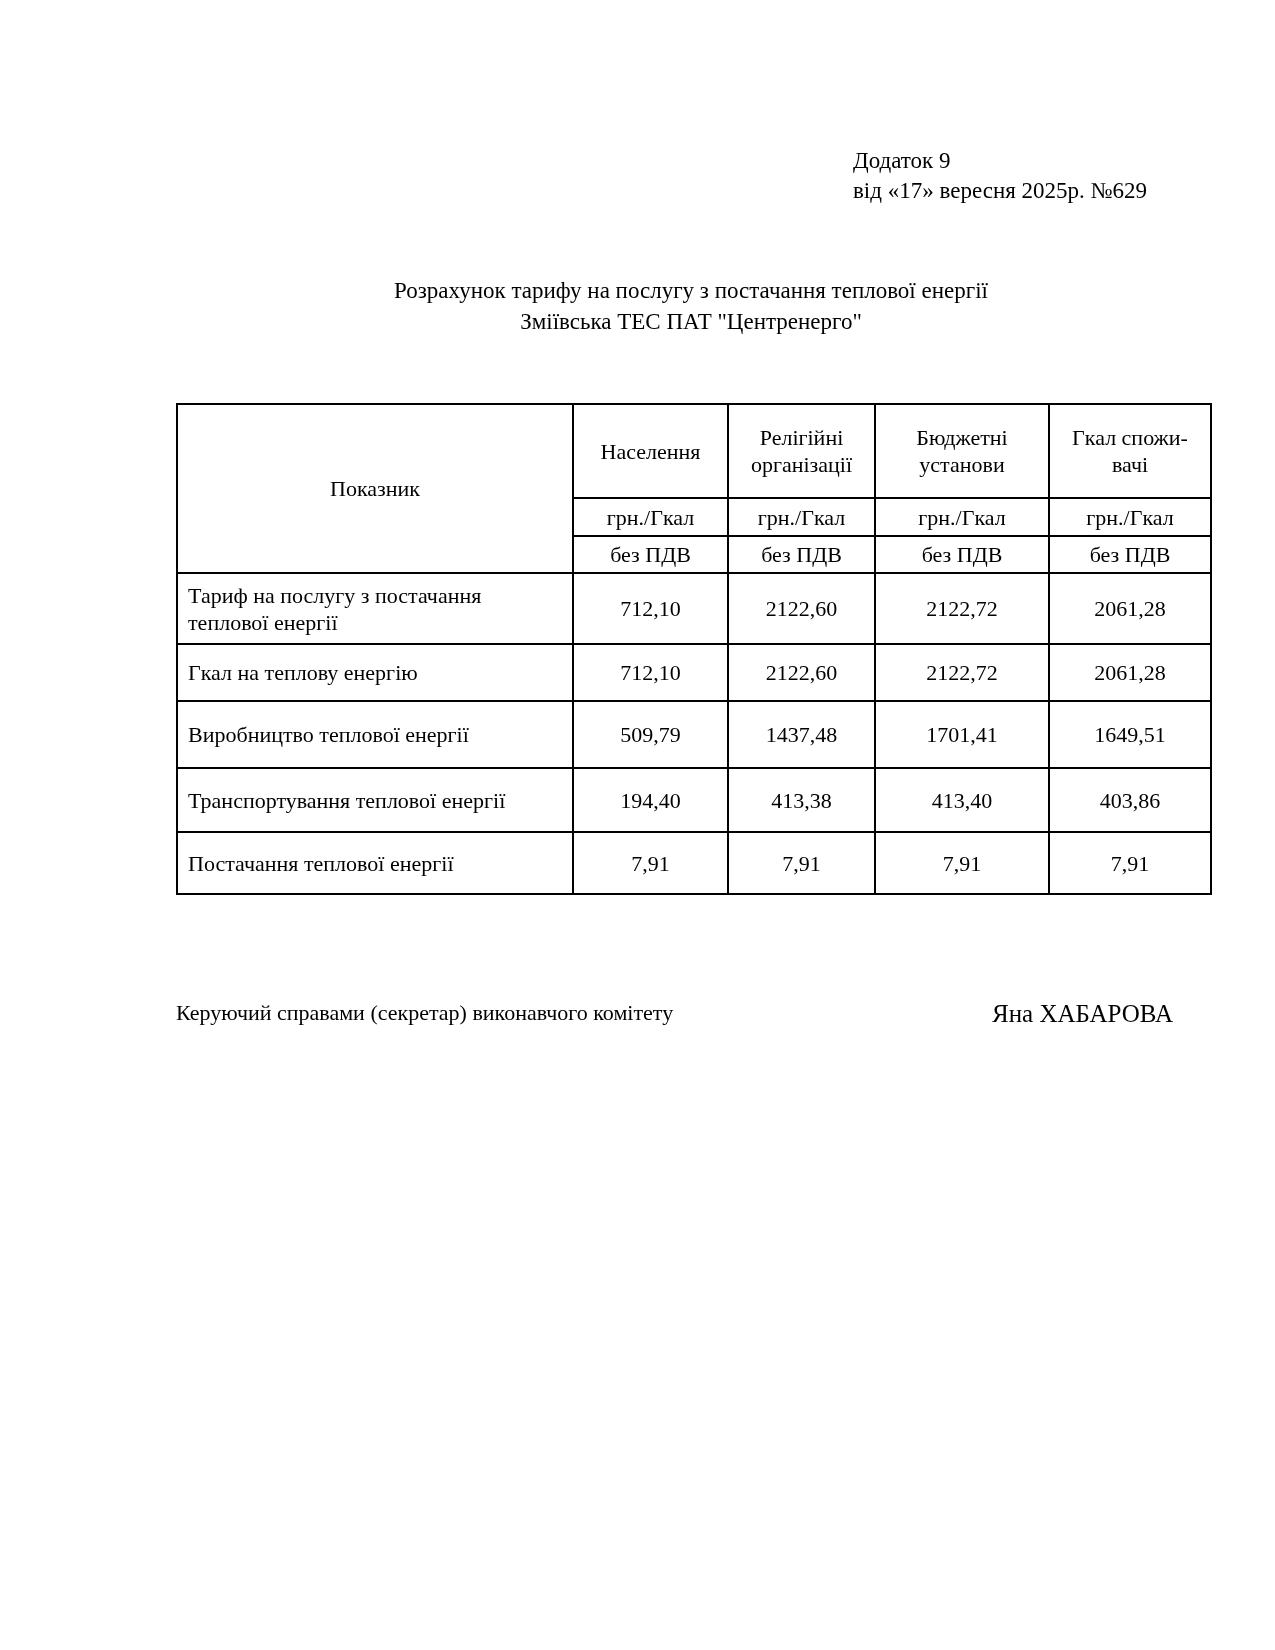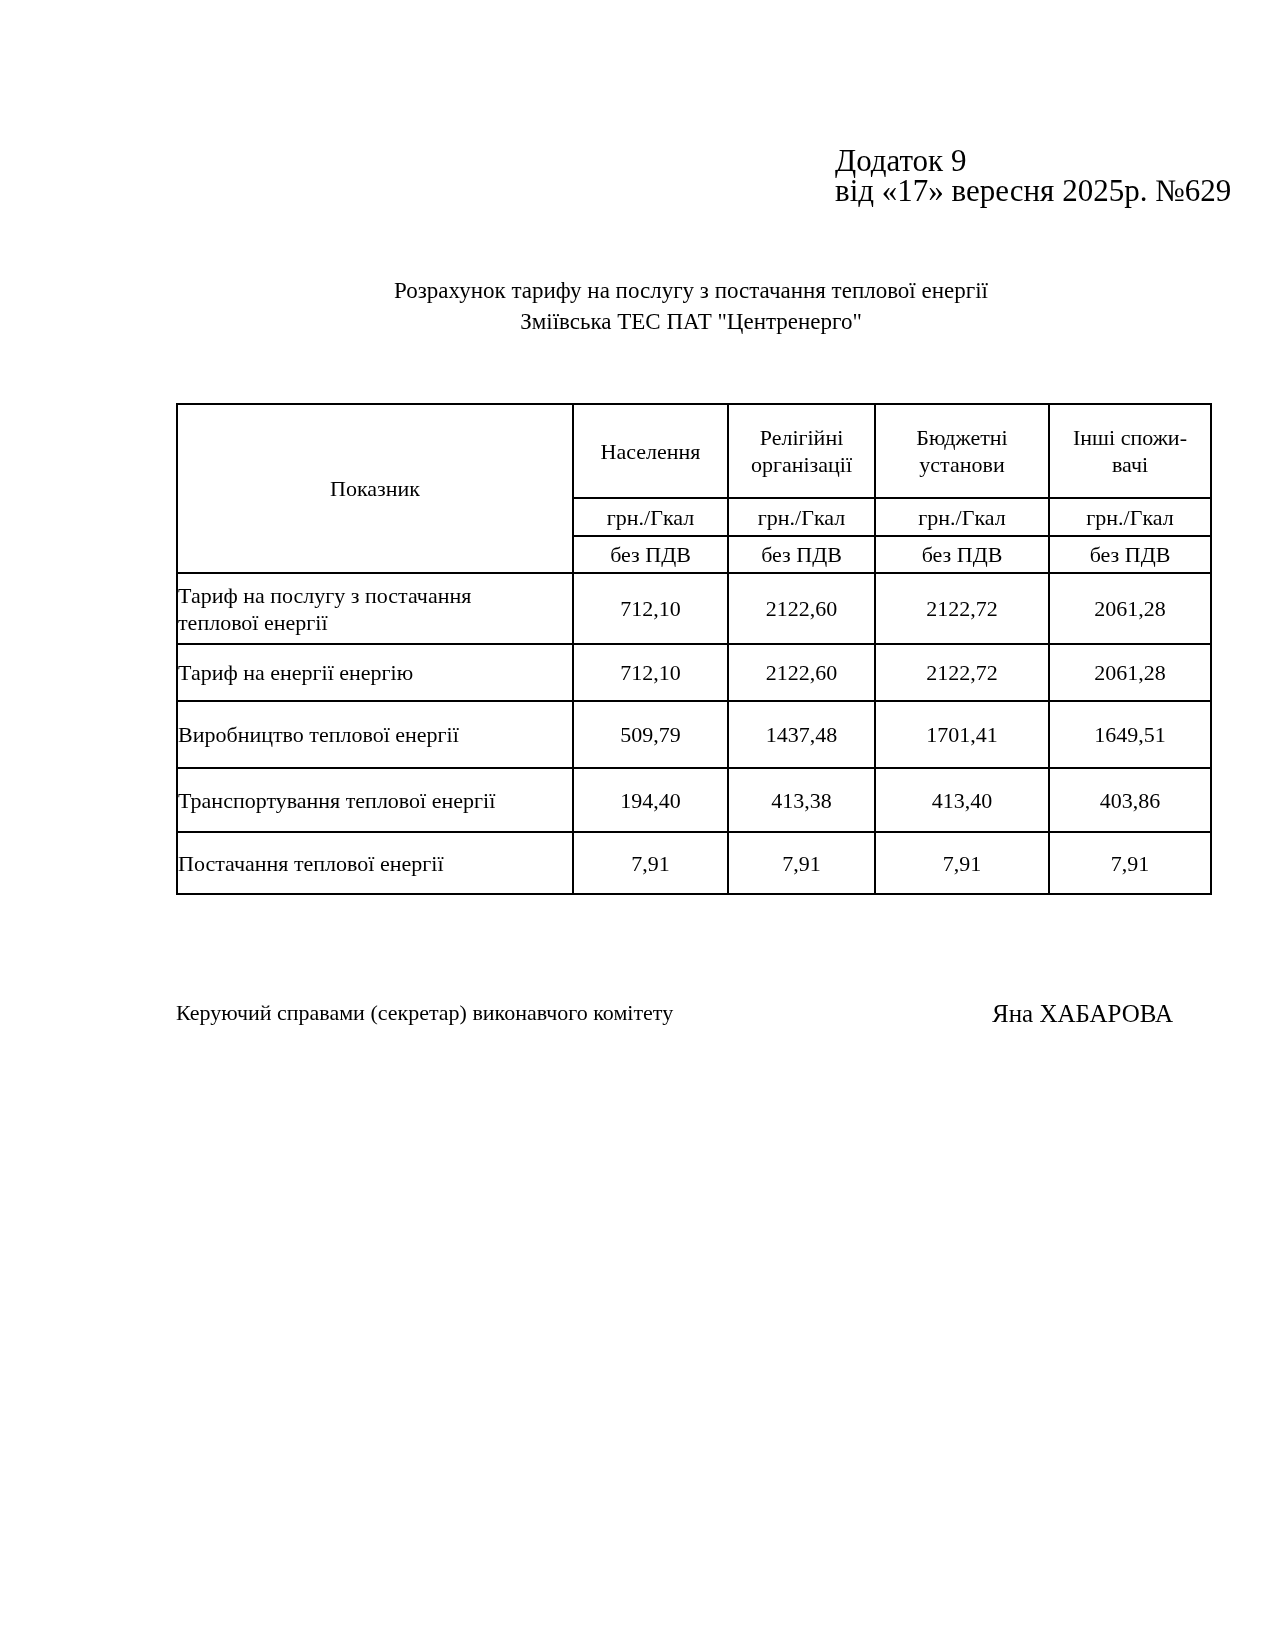--- a/index.html
+++ b/index.html
@@ -1,32 +1,32 @@
 <!DOCTYPE html>
 <html><head>
 <meta charset="utf-8">
 <style>
   html, body { margin:0; padding:0; background:#ffffff; }
   body { width:1275px; height:1650px; position:relative; overflow:hidden;
          font-family:"Liberation Serif", "DejaVu Serif", serif; color:#000; }
   .abs { position:absolute; white-space:nowrap; }
-  .appendix { left:835px; top:146px; font-size:31px; line-height:29.5px; }
+  .appendix { left:853px; top:146px; font-size:23px; line-height:29.5px; }
   .appendix div { white-space:nowrap; }
   .appendix .l2 { padding-left:3px; }
   .title { left:0; width:1382px; text-align:center; font-size:23px; line-height:31px; top:275px; }
   table.tariff { position:absolute; left:176px; top:403px; border-collapse:collapse;
                  font-size:22px; }
   table.tariff td { border:2.5px solid #000; padding:0; vertical-align:middle; text-align:center; line-height:27px; }
   .c0 { width:394px; } .c1 { width:153px; } .c2 { width:145px; } .c3 { width:172px; } .c4 { width:160px; }
   .h1 { height:94px; }
   .h2 { height:38px; }
   .h3 { height:37px;margin-top:12px; }
   td.label-col { vertical-align:bottom; }
   .row td { vertical-align:bottom; padding-bottom:1px; }
-  .row td.name { text-align:left; }
+  .row td.name { text-align:left; padding-left:10px; }
   .r1 { height:71px; } .r2 { height:57px; } .r3 { height:67px; } .r4 { height:64px; } .r5 { height:62px; }
   .footer-left { left:176px; top:1000px; font-size:22px; }
   .footer-right { left:992px; top:1000px; font-size:25px; }
 </style>
 </head>
 <body>
 
 <div class="abs appendix">
   <div>Додаток 9</div>
   <div>від «17» вересня 2025р. №629</div>
@@ -46,21 +46,21 @@
         </td>
     <td class="c2">
           <div>Релігійні</div>
           <div>організації</div>
         </td>
     <td class="c3">
           <div>Бюджетні</div>
           <div>установи</div>
         </td>
     <td class="c4">
-          <div>Інші спожи-</div>
+          <div>Гкал спожи-</div>
           <div>вачі</div>
         </td>
   </tr>
   <tr class="h2">
     <td>грн./Гкал</td>
     <td>грн./Гкал</td>
     <td>грн./Гкал</td>
     <td>грн./Гкал</td>
   </tr>
   <tr class="h3">
@@ -73,21 +73,21 @@
     <td class="name">
           <div>Тариф на послугу з постачання</div>
           <div>теплової енергії</div>
         </td>
     <td>712,10</td>
     <td>2122,60</td>
     <td>2122,72</td>
     <td>2061,28</td>
   </tr>
   <tr class="row r2">
-    <td class="name">Тариф на енергії енергію</td>
+    <td class="name">Гкал на теплову енергію</td>
     <td>712,10</td>
     <td>2122,60</td>
     <td>2122,72</td>
     <td>2061,28</td>
   </tr>
   <tr class="row r3">
     <td class="name">Виробництво теплової енергії</td>
     <td>509,79</td>
     <td>1437,48</td>
     <td>1701,41</td>

